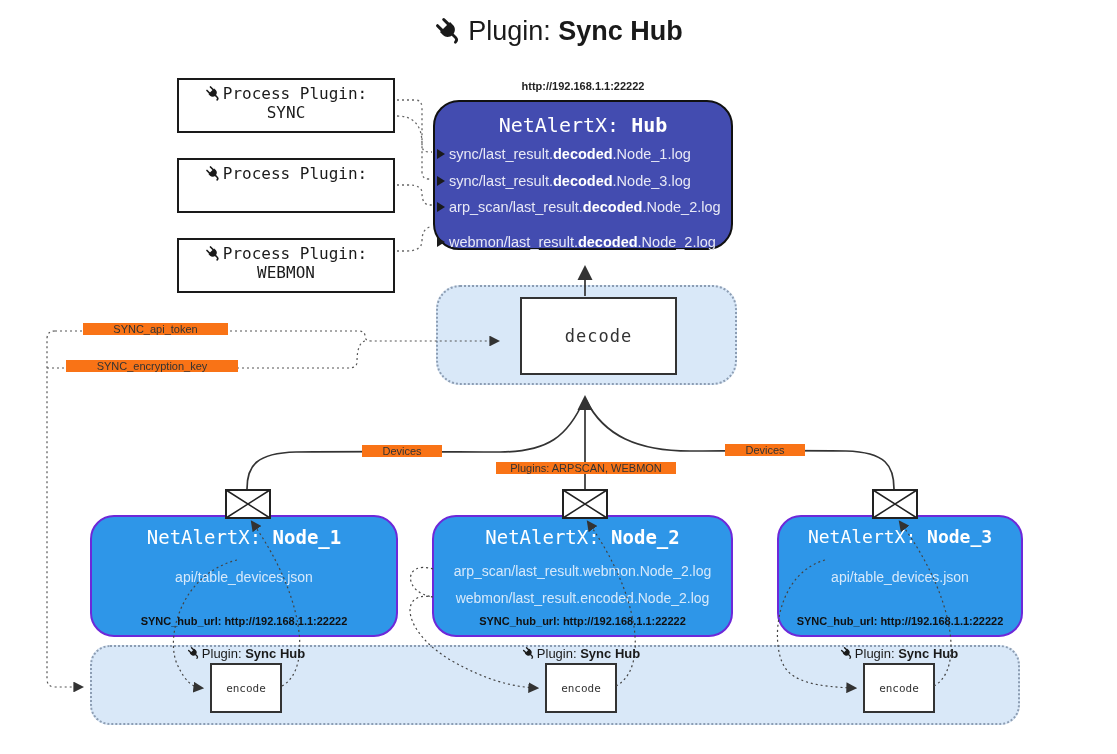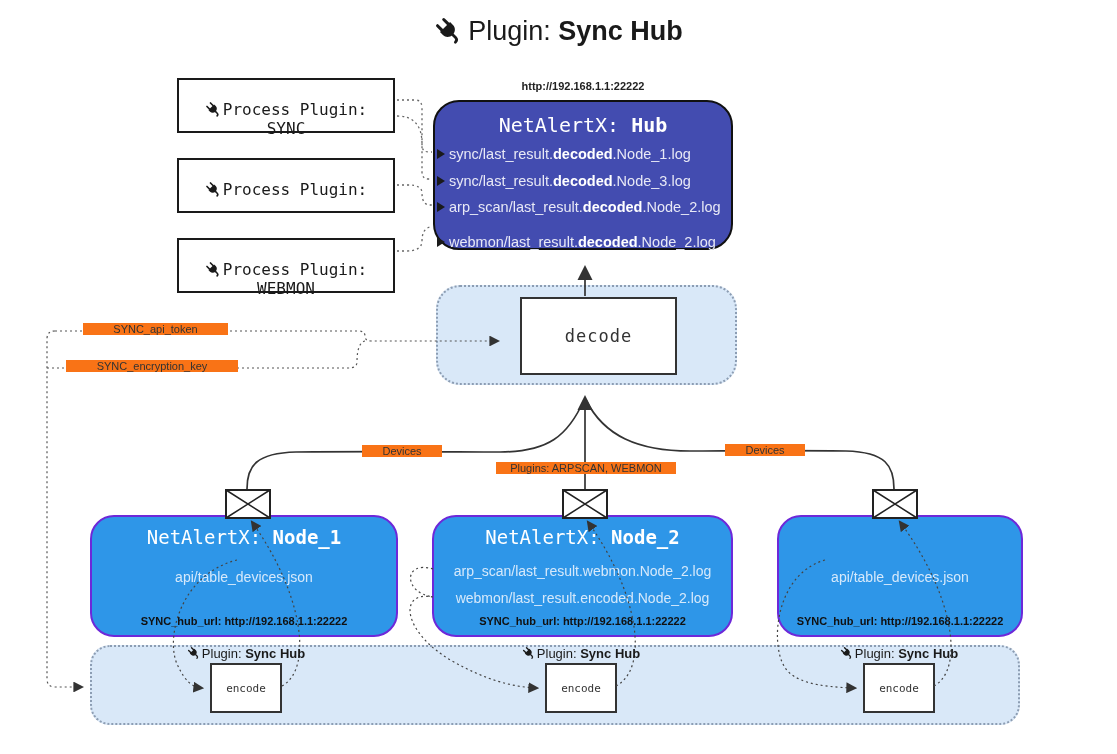--- a/index.html
+++ b/index.html
@@ -30,21 +30,21 @@
   .hub-title b{font-weight:700;}
   .hub-row{position:absolute; left:2px; width:296px; height:22px; display:flex; align-items:center;
            font-size:14.5px; color:#E8E9F6; white-space:nowrap;}
   .hub-row b{font-weight:700; color:#fff;}
   .tri-right{width:0; height:0; border-top:5px solid transparent; border-bottom:5px solid transparent;
              border-left:8px solid #1a1a1a; margin-right:4px; flex:none;}
 
   
   .pbox{position:absolute; left:177px; width:218px; height:55px; background:#fff;
         border:2px solid #1a1a1a; text-align:center; font-family:"DejaVu Sans Mono", monospace;
-        font-size:16px; color:#1a1a1a; padding-top:20px;}
+        font-size:16px; color:#1a1a1a; padding-top:4px;}
   .pbox .plug{width:17px; height:17px; vertical-align:-3px; margin-right:1px;}
 
   
   .panel{position:absolute; background:var(--panel-fill); border:2px dotted var(--panel-border); z-index:1;}
   .decode-panel{left:436px; top:285px; width:301px; height:100px; border-radius:24px;}
   .bottom-panel{left:90px; top:645px; width:930px; height:80px; border-radius:20px;}
   .wbox{position:absolute; background:#fff; border:2px solid #333; z-index:2;
         display:flex; align-items:center; justify-content:center;
         font-family:"DejaVu Sans Mono", monospace; color:#333;}
   .decode-box{left:520px; top:297px; width:157px; height:78px; font-size:17px; letter-spacing:1px;}
@@ -197,20 +197,21 @@
     <div class="node-line" style="top:52px;">api/table_devices.json</div>
     <div class="node-url">SYNC_hub_url: http://192.168.1.1:22222</div>
   </div>
   <div class="node" style="left:432px; width:301px;">
     <div class="node-title"><span>NetAlertX: </span><b>Node_2</b></div>
     <div class="node-line" style="top:46px;">arp_scan/last_result.webmon.Node_2.log</div>
     <div class="node-line" style="top:73px;">webmon/last_result.encoded.Node_2.log</div>
     <div class="node-url">SYNC_hub_url: http://192.168.1.1:22222</div>
   </div>
   <div class="node" style="left:777px; width:246px;">
+    <div class="node-title" style="font-size:18px;"><span>NetAlertX: </span><b>Node_3</b></div>
     <div class="node-line" style="top:52px;">api/table_devices.json</div>
     <div class="node-url">SYNC_hub_url: http://192.168.1.1:22222</div>
   </div>
 
   <svg class="envelope" style="left:225px; top:489px;">
       <use href="#envelope"></use>
     </svg>
   <svg class="envelope" style="left:562px; top:489px;">
       <use href="#envelope"></use>
     </svg>

